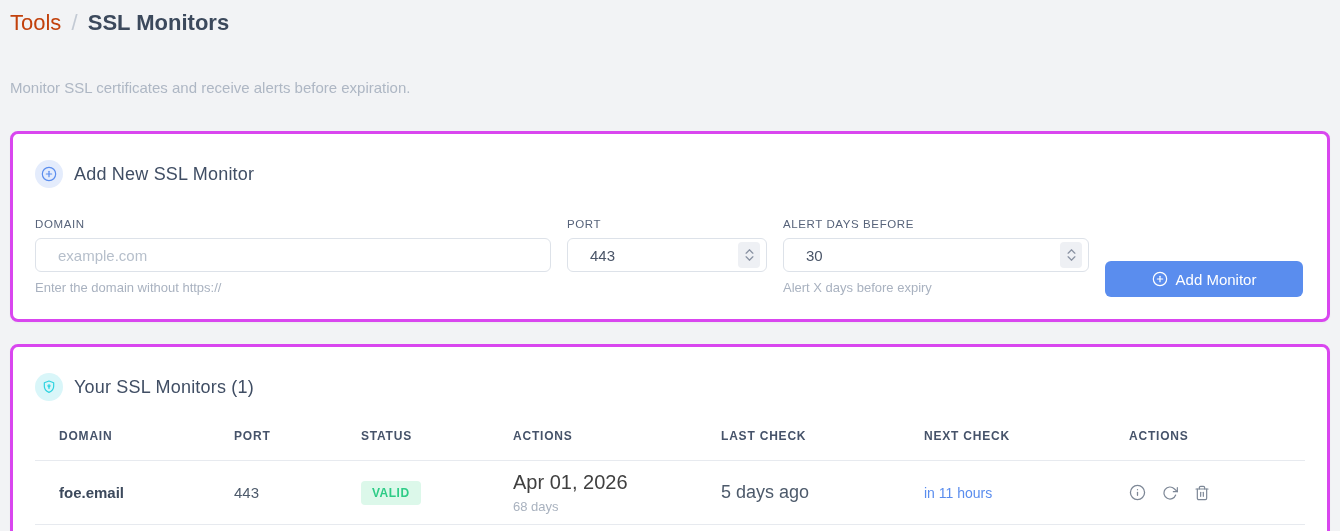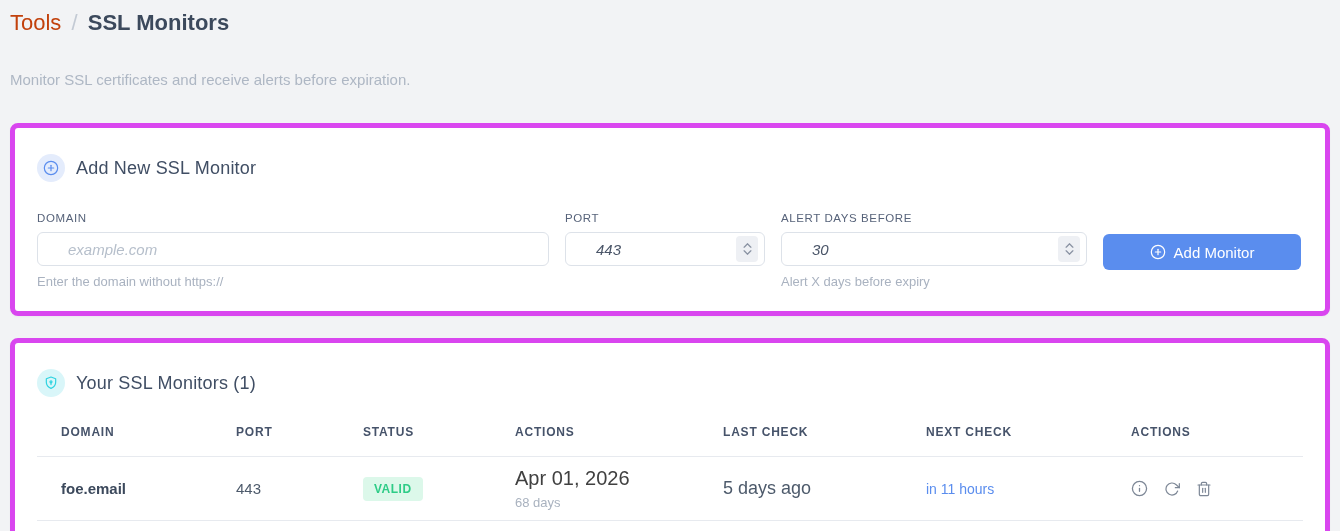--- a/index.html
+++ b/index.html
@@ -8,26 +8,26 @@
     background: #f2f3f5;
     font-family: "Liberation Sans", sans-serif;
     color: #3c495c;
   }
   
   .page-header { padding: 8px 10px 0 10px; }
   .breadcrumb-line { font-size: 22px; line-height: 30px; }
   .crumb-muted { color: #c2410c; }
   .crumb-sep { color: #c3cad4; margin: 0 4px; }
   .crumb-current { color: #3c495c; font-weight: bold; }
-  .page-subtitle { margin-top: 32px; font-size: 15px; line-height: 20px; color: #aeb7c4; }
+  .page-subtitle { margin-top: 40px; font-size: 15px; line-height: 20px; color: #aeb7c4; }
 
   
   .card {
     background: #ffffff;
-    border: 5px solid #d946ef;
+    border: 3px solid #d946ef;
     border-radius: 8px;
     margin: 0 10px;
     box-shadow: 0 1px 2px rgba(40,50,70,0.04);
   }
   .card-add { margin-top: 33px; padding: 26px 24px 22px 22px; }
   .card-list { margin-top: 22px; padding: 26px 22px 22px 22px; }
 
   .card-head { display: flex; align-items: center; gap: 11px; }
   .icon-circle {
     width: 28px; height: 28px; border-radius: 50%;
@@ -44,38 +44,37 @@
   .field-domain { flex: 1 1 auto; }
   .field-port { width: 200px; flex: 0 0 200px; }
   .field-alert { width: 306px; flex: 0 0 306px; }
   .field-label {
     font-size: 11.5px; letter-spacing: 0.6px; color: #57637a;
     margin-bottom: 8px; font-weight: 500;
   }
   .text-input {
     height: 34px; width: 100%;
     border: 1px solid #dde2e9; border-radius: 6px;
-    padding: 0 30px; font-size: 15px; color: #4a5568;
+    padding: 0 22px; font-size: 15px; color: #4a5568;
     background: #fff; outline: none;
     font-family: "Liberation Sans", sans-serif;
-    font-style: italic;
   }
   .text-input::placeholder { color: #b6bfcb; }
   .num-wrap { position: relative; }
   .num-wrap .text-input { padding-right: 40px; }
   .spinner {
     position: absolute; right: 7px; top: 4px;
     width: 22px; height: 26px; border-radius: 4px;
     background: #eef0f4;
     display: flex; flex-direction: column; align-items: center; justify-content: center;
     gap: 2px; cursor: pointer; border: none;
   }
   .field-helper { margin-top: 8px; font-size: 13px; color: #a9b2c0; }
   .add-btn {
-    width: 198px; height: 36px; margin-top: 22px; flex: 0 0 198px;
+    width: 198px; height: 36px; margin-top: 43px; flex: 0 0 198px;
     background: #5a8dee; color: #ffffff; border: none; border-radius: 6px;
     font-size: 15px; font-family: "Liberation Sans", sans-serif;
     display: flex; align-items: center; justify-content: center; gap: 8px;
     cursor: pointer;
   }
 
   
   .table { margin-top: 28px; }
   .thead, .trow {
     display: grid;

